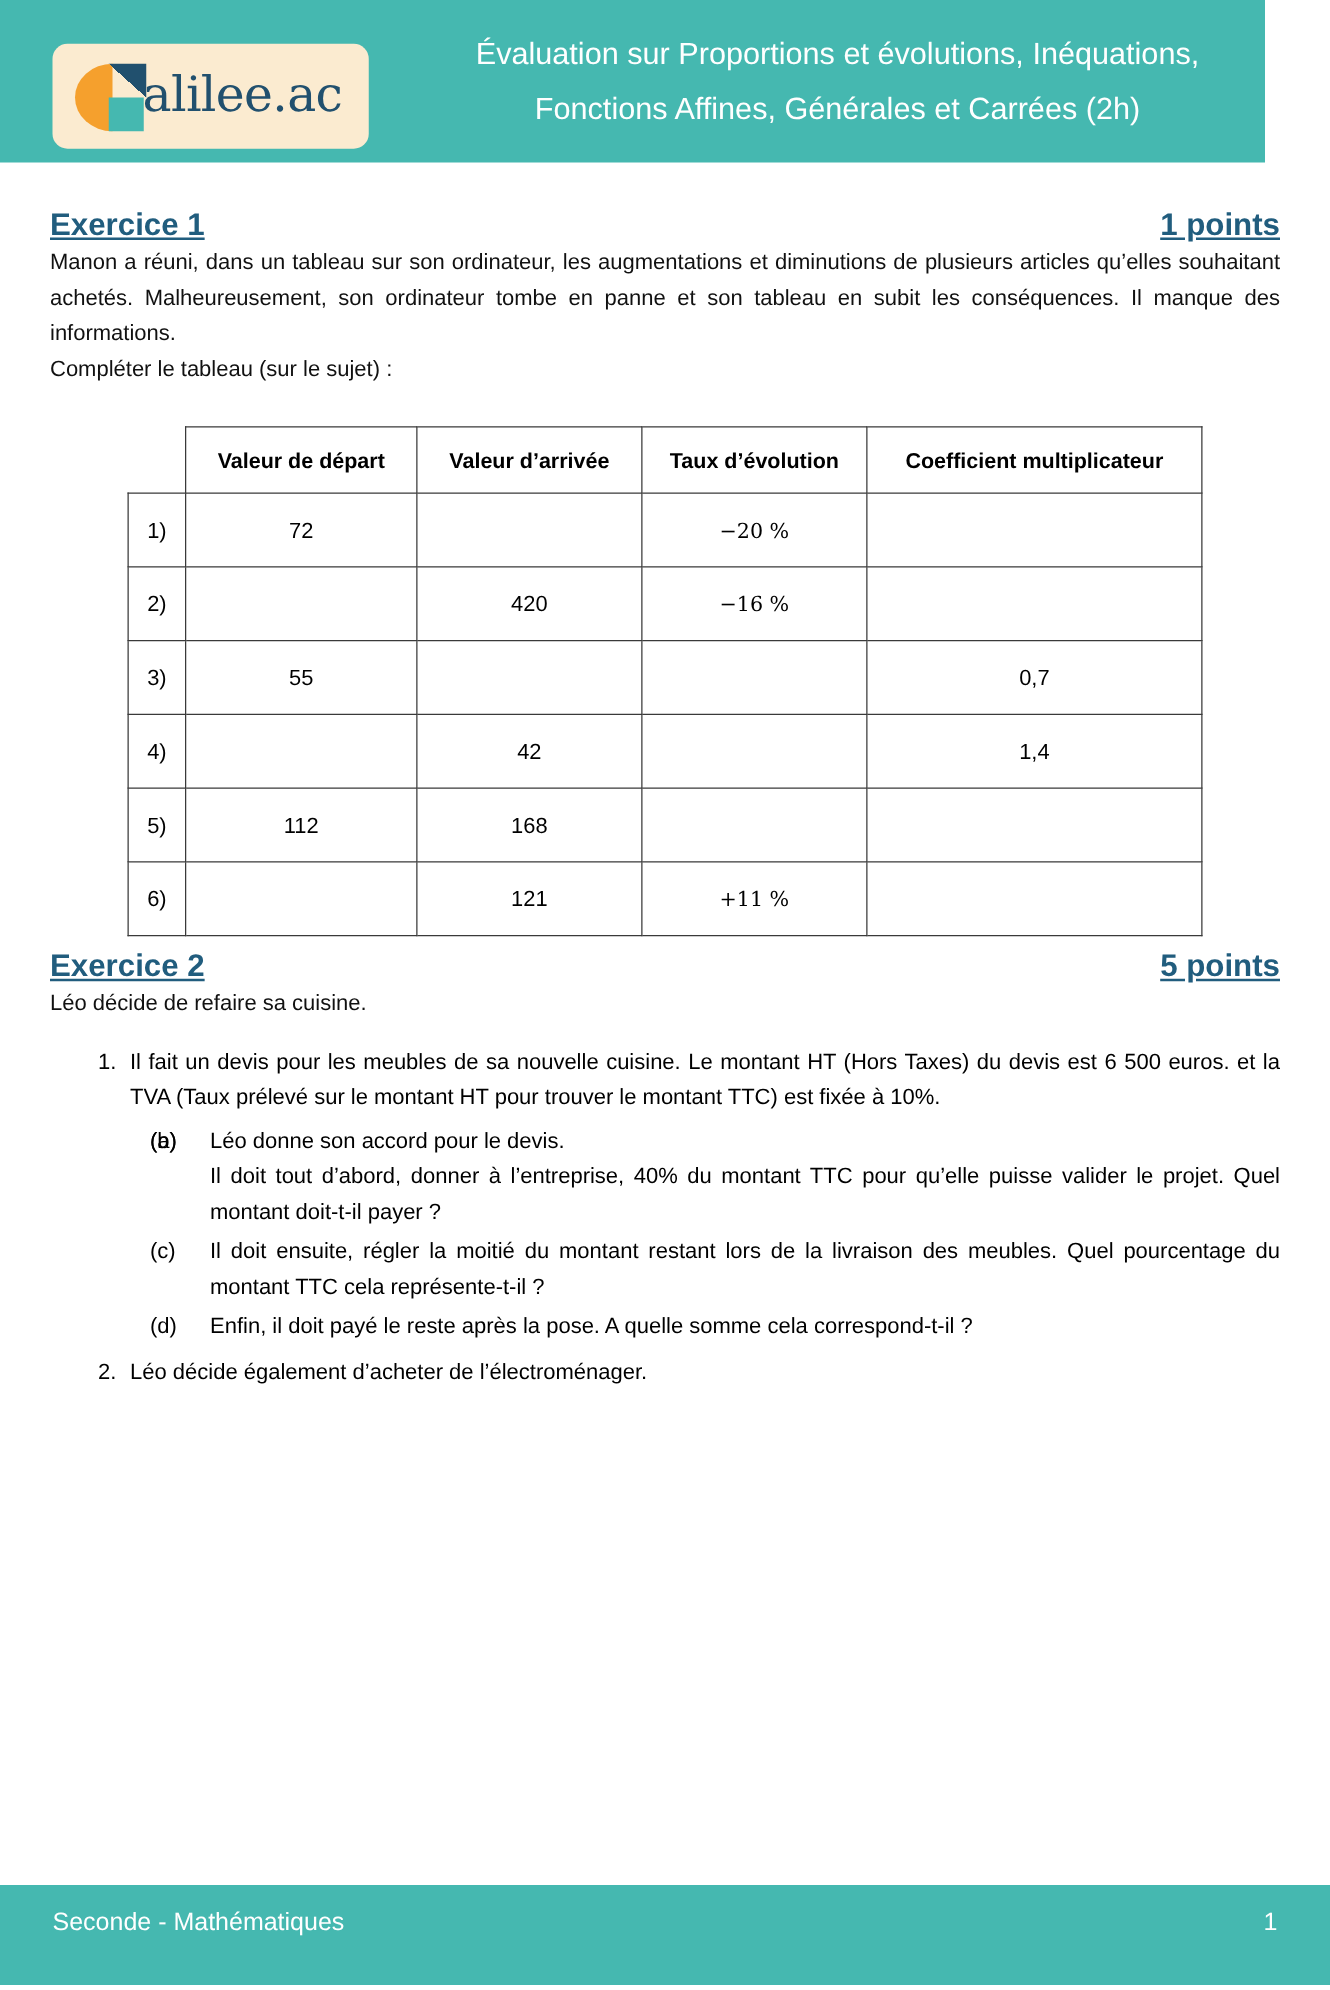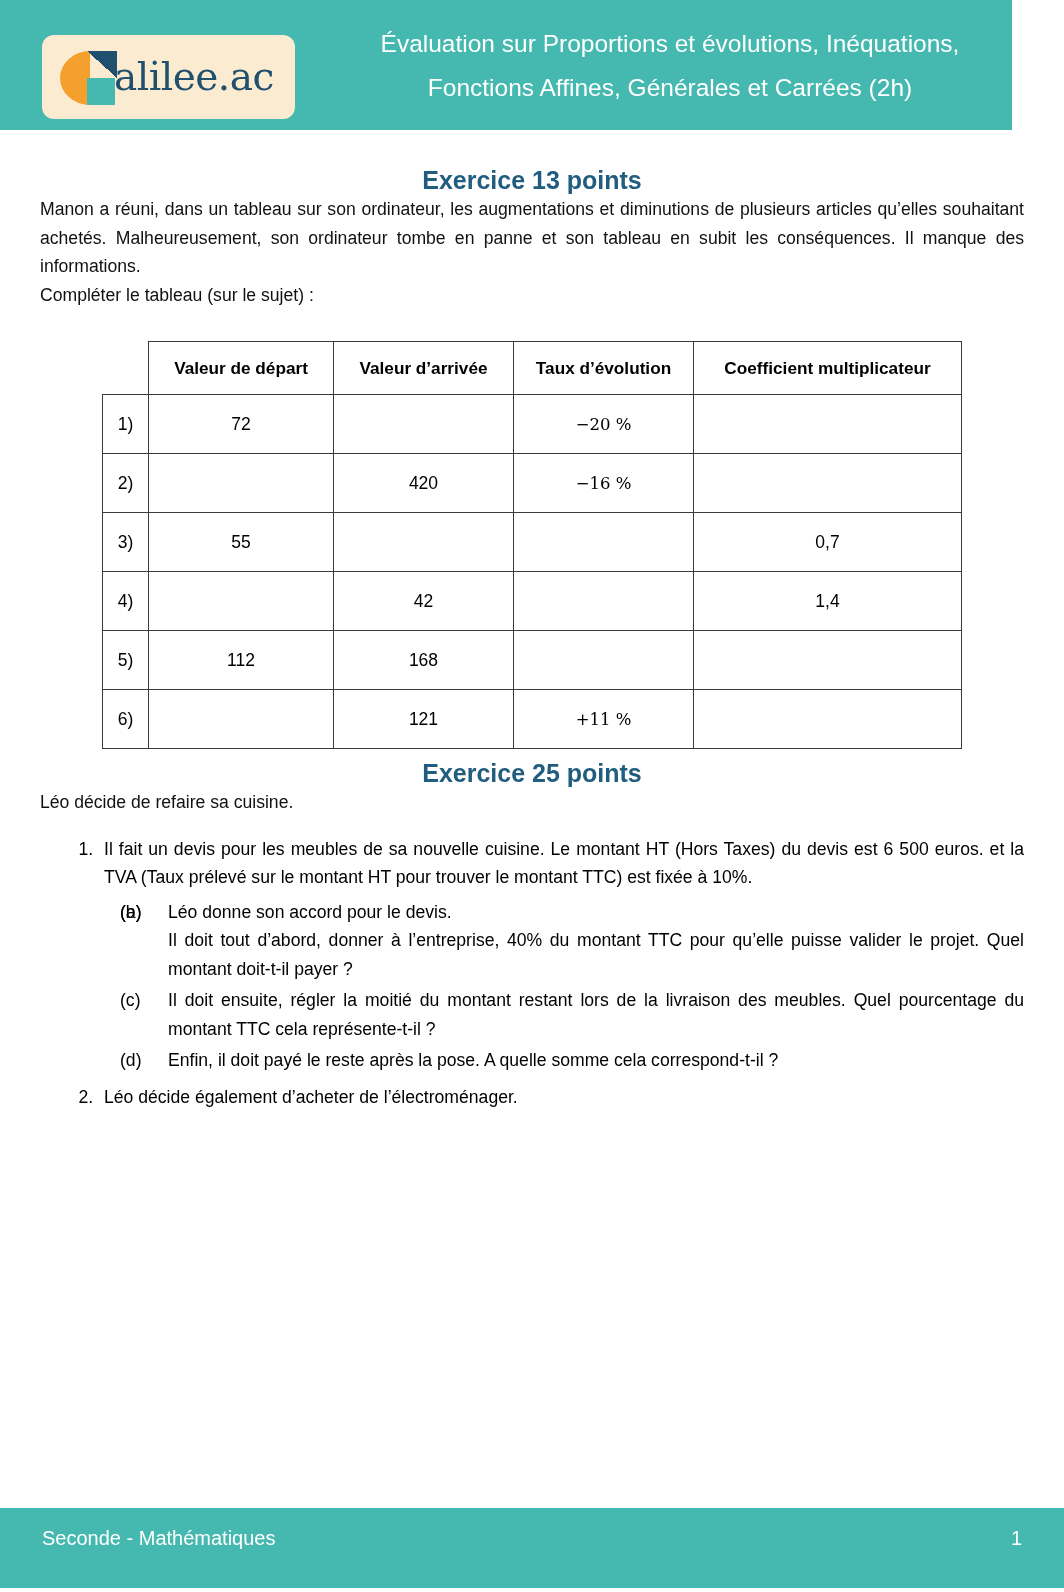--- a/index.html
+++ b/index.html
@@ -96,25 +96,26 @@
     left: 0;
     top: 130px;
     width: 1064px;
   }
   .page-inner {
     padding: 0 40px;
   }
 
   .ex-head {
     display: flex;
-    justify-content: center;
+    justify-content: space-between;
     align-items: baseline;
     color: #215d7e;
     font-weight: bold;
     font-size: 25px;
+    text-decoration: underline;
   }
   .ex1-head { margin-top: 36px; }
   .ex2-head { margin-top: 10px; }
 
   p.body {
     font-size: 17.6px;
     line-height: 28.5px;
     margin: 0;
     text-align: justify;
     color: #111111;
@@ -239,21 +240,21 @@
     <div>Évaluation sur Proportions et évolutions, Inéquations,</div>
     <div>Fonctions Affines, Générales et Carrées (2h)</div>
   </div>
 </div>
 
 <div class="content">
   <div class="page-inner">
 
     <div class="ex-head ex1-head">
       <span>Exercice 1</span>
-      <span>3 points</span>
+      <span>1 points</span>
     </div>
 
     <p class="body para-intro">Manon a réuni, dans un tableau sur son ordinateur, les augmentations et diminutions de plusieurs articles qu’elles souhaitant achetés. Malheureusement, son ordinateur tombe en panne et son tableau en subit les conséquences. Il manque des informations.</p>
     <p class="body para-consigne">Compléter le tableau (sur le sujet) :</p>
 
     <div class="table-wrap">
       <table class="evo">
         <colgroup>
           <col class="col-idx">
             <col class="col-dep">

